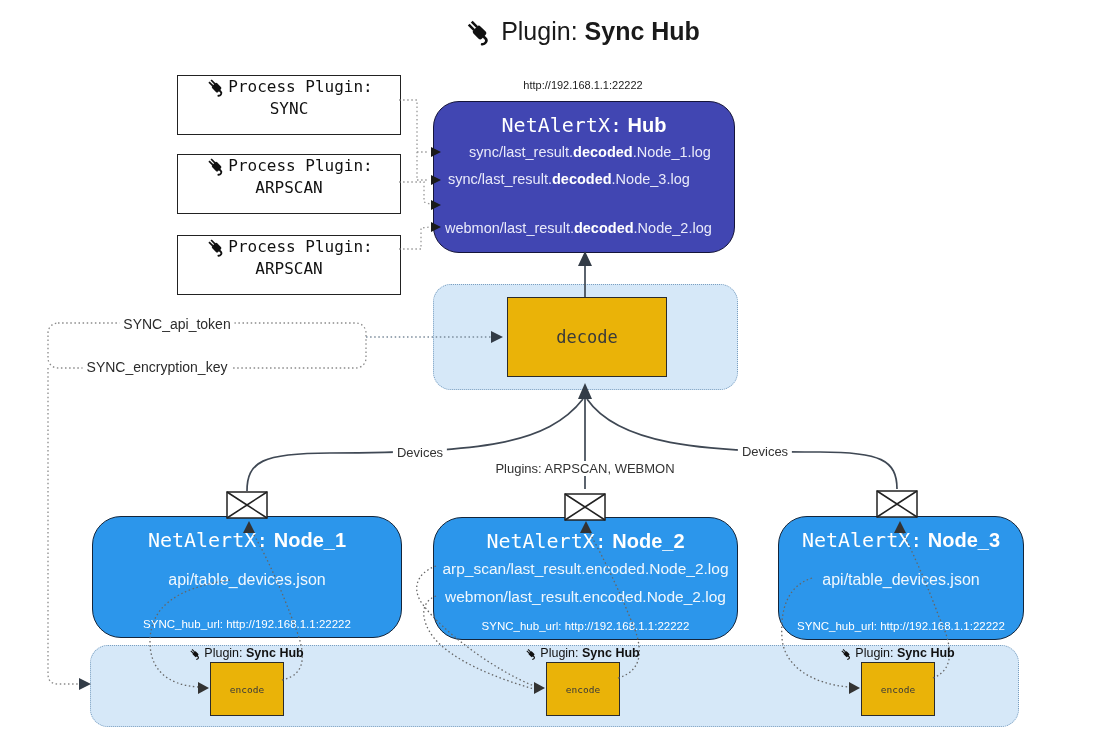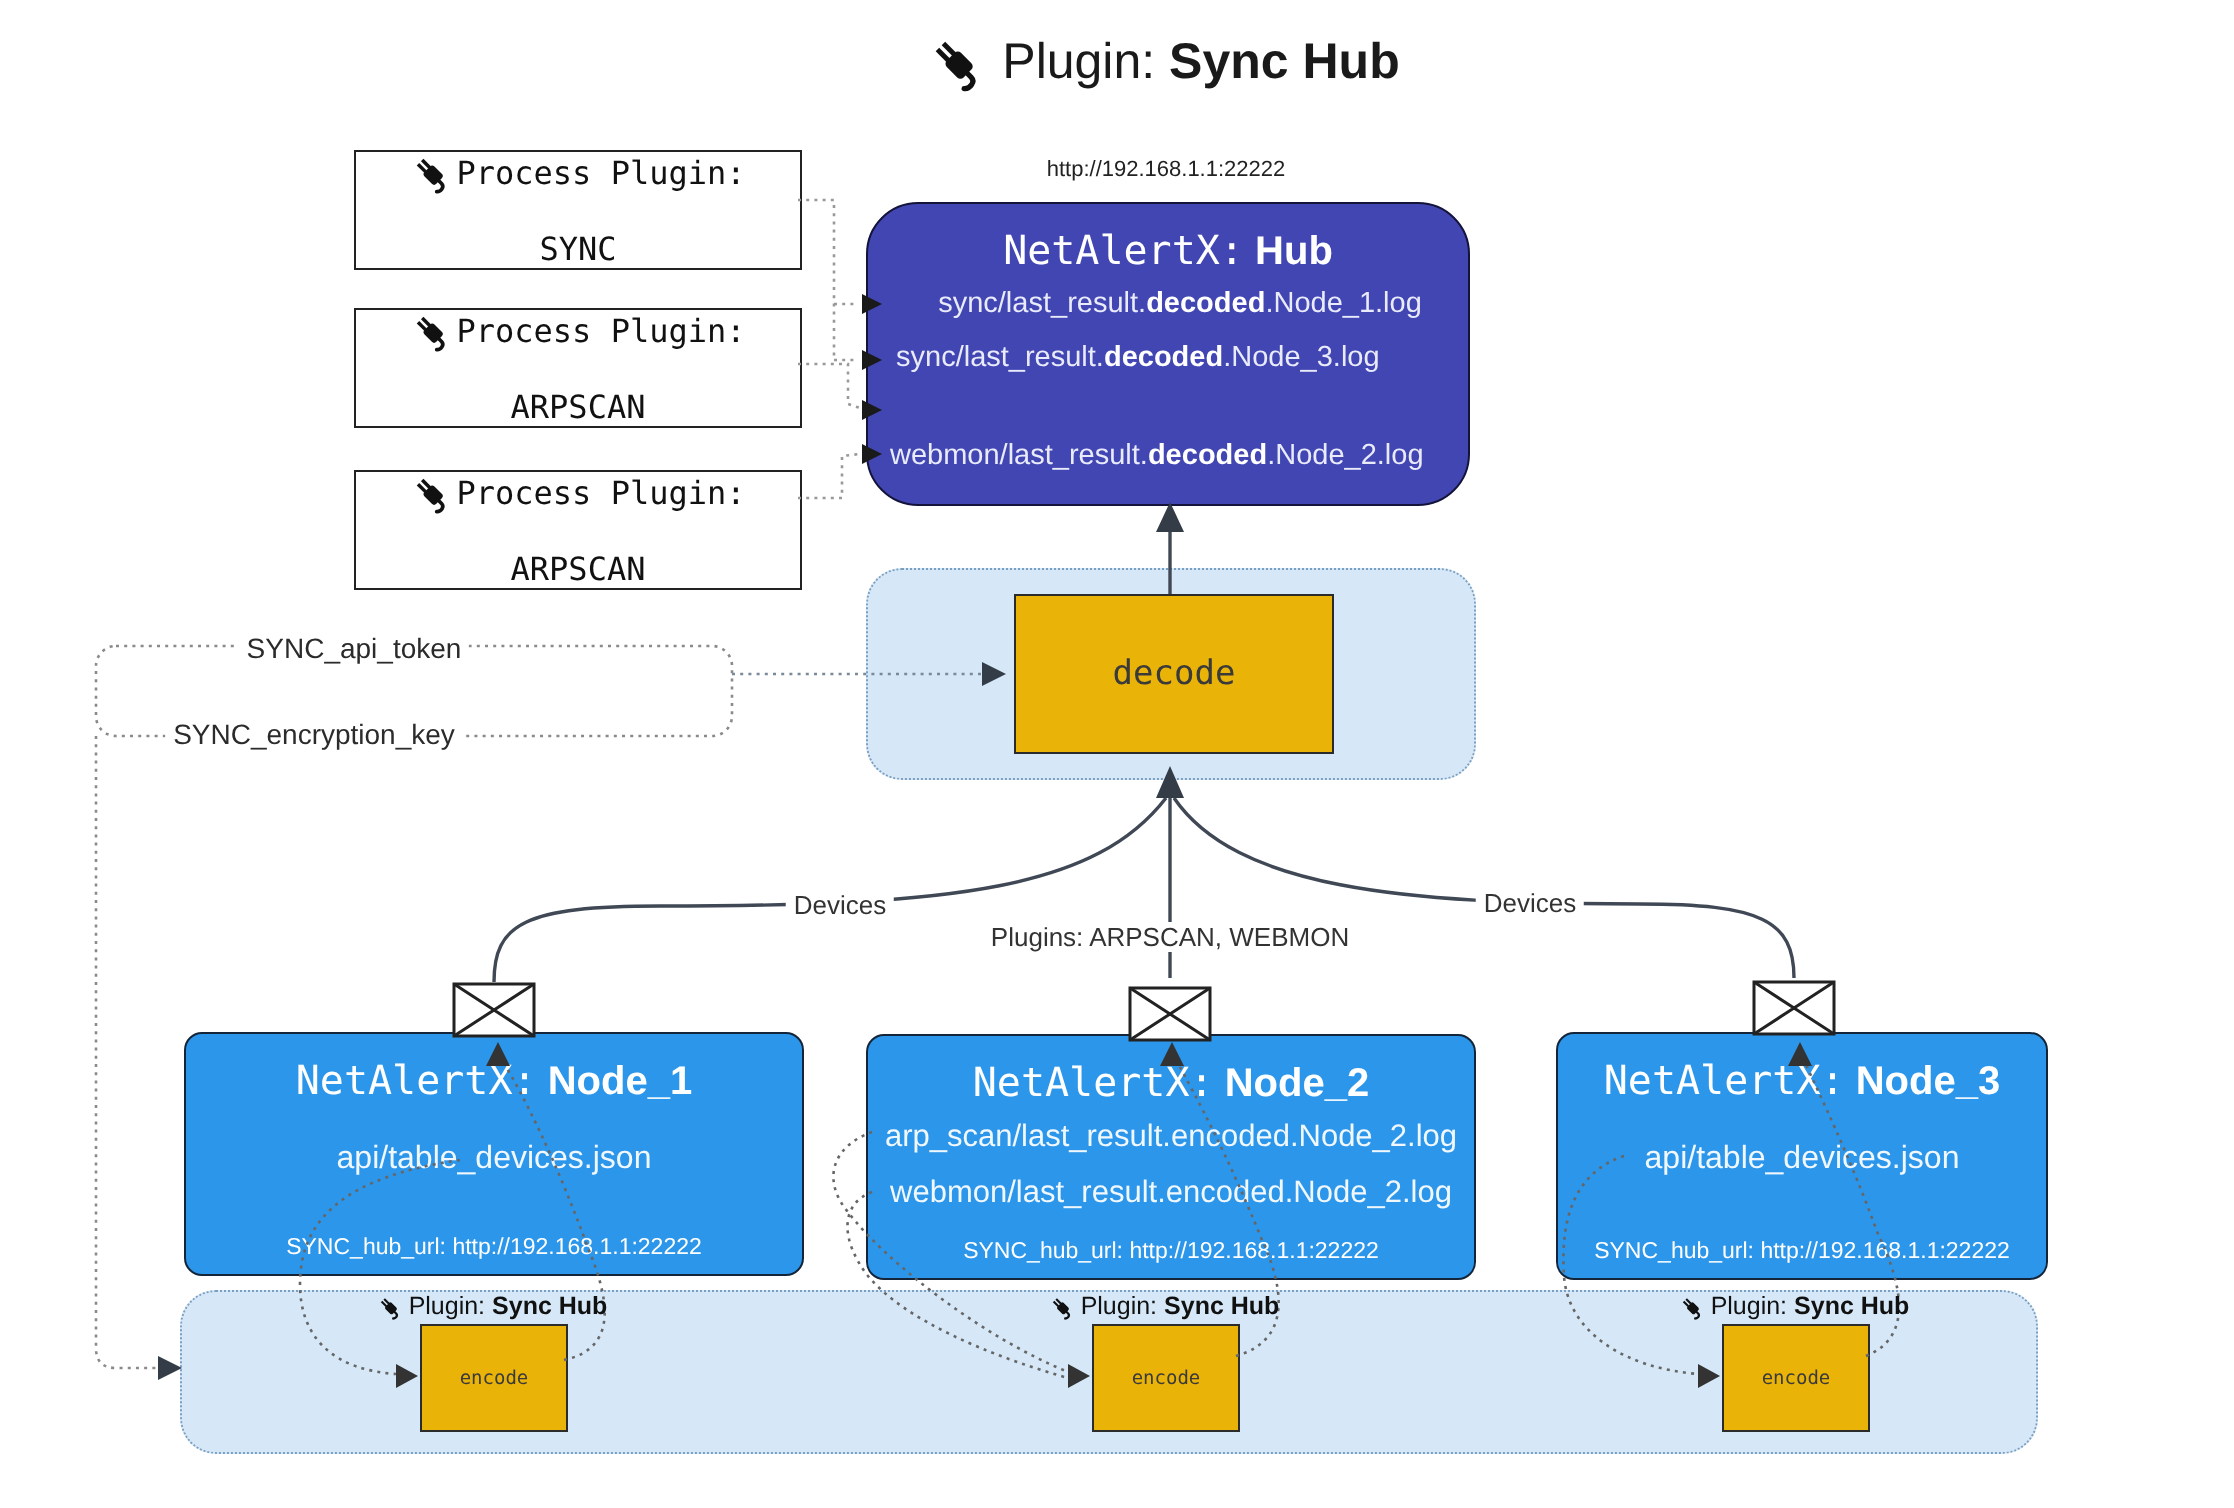--- a/index.html
+++ b/index.html
@@ -10,41 +10,41 @@
   #wires{position:absolute;inset:0;z-index:5;pointer-events:none;}
   .layer-labels{position:absolute;inset:0;z-index:10;pointer-events:none;}
 
   
   .title{left:0;right:0;top:16px;display:flex;justify-content:center;align-items:center;gap:8px;}
   .title .t-txt{font-size:25px;color:#1a1a1a;}
   .title .t-bold{font-weight:bold;}
 
   
   .box-proc{background:#fff;border:1.7px solid #222;display:flex;flex-direction:column;
-            align-items:center;justify-content:space-between;gap:2px;
+            align-items:center;justify-content:flex-start;gap:2px;
             font-family:"DejaVu Sans Mono",monospace;font-size:16px;color:#111;}
   .box-proc .row1{display:flex;align-items:center;gap:2px;}
 
   
   .hub{background:#4146b2;border:1.6px solid #14143a;border-radius:26px;color:#fff;}
   .hub-title{position:absolute;top:11px;left:0;right:0;text-align:center;font-size:20px;}
   .mono{font-family:"DejaVu Sans Mono",monospace;text-align:center;}
   .bold{font-weight:bold;}
   .hub-line{position:absolute;left:14px;right:2px;font-size:14.5px;color:#e9eafa;white-space:nowrap;}
   .hub-line b{color:#fff;}
 
   
   .ctr{background:#d6e8f8;border:1.7px dotted #7b9fc0;border-radius:18px;}
 
   
   .wbox{background:#eab308;border:1.9px solid #2b2b2b;display:flex;align-items:center;justify-content:center;
         font-family:"DejaVu Sans Mono",monospace;color:#3a3a3a;}
 
   
-  .node{background:#2c96eb;border:1.7px solid #14253a;border-radius:9px;color:#fff;}
+  .node{background:#2c96eb;border:1.7px solid #14253a;border-radius:29px;color:#fff;}
   .node-title{position:absolute;top:11px;left:0;right:0;text-align:center;font-size:20px;}
   .node-file{position:absolute;left:0;right:0;text-align:center;font-size:16px;color:rgba(255,255,255,0.93);white-space:nowrap;}
   .node-url{position:absolute;bottom:7px;left:0;right:0;text-align:center;font-size:11.5px;color:#fff;}
 
   
   .chip{position:absolute;transform:translateX(-50%);background:#fff;padding:0 4px;
         font-size:13px;color:#333;white-space:nowrap;}
   .chip-plain{background:transparent;}
   .tok{font-size:14px;color:#2b2b2b;}
   .enc-lbl{position:absolute;transform:translateX(-50%);display:flex;align-items:center;gap:3px;

